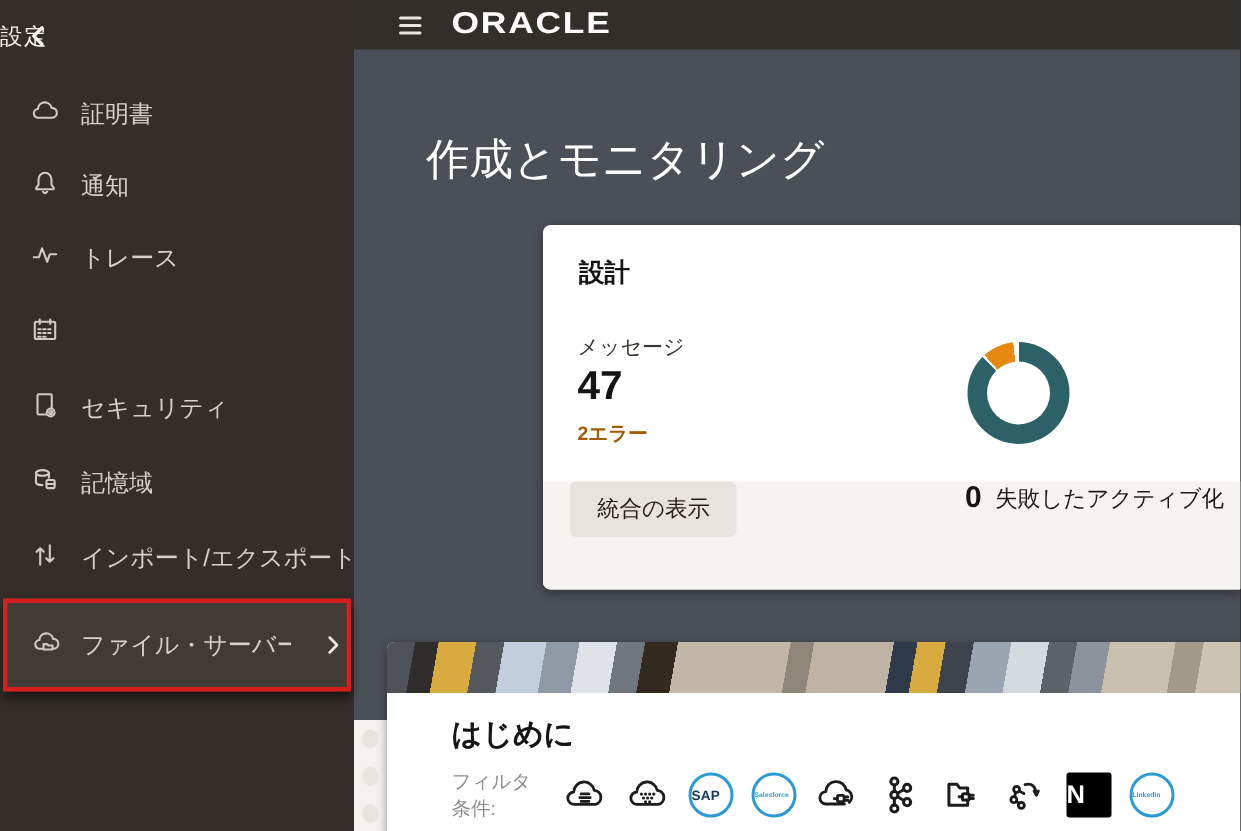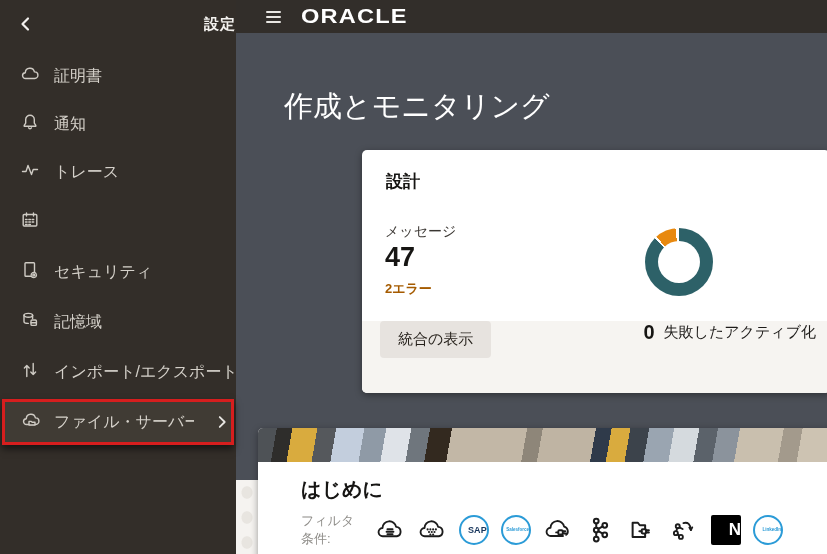--- a/index.html
+++ b/index.html
@@ -3,27 +3,27 @@
 <meta charset="utf-8">
 <style>
   html,body{margin:0;padding:0;background:#20201e;}
   *{box-sizing:border-box;font-family:"Liberation Sans","DejaVu Sans",sans-serif;}
   .app{position:relative;width:827px;height:554px;overflow:hidden;background:#4b4f57;}
 
   
   .sidebar{position:absolute;left:0;top:0;width:236px;height:554px;background:#332e29;z-index:5;}
   .sb-header{position:absolute;left:0;top:0;width:236px;height:50px;}
   .back{position:absolute;left:16px;top:14px;width:20px;height:20px;cursor:pointer;}
-  .sb-title{position:absolute;left:0;top:15px;width:236px;text-align:right;color:#f3f1ee;
-            font-size:15px;font-weight:bold;letter-spacing:1px;}
+  .sb-title{position:absolute;left:0;top:15px;width:236px;text-align:left;color:#f3f1ee;
+            font-size:15px;font-weight:normal;letter-spacing:1px;}
   .sb-item{position:absolute;left:0;width:269px;height:48px;display:flex;align-items:center;
            padding-left:20px;gap:14px;color:#d5d1ca;font-size:16px;cursor:pointer;overflow:hidden;}
   .sb-item .lbl{white-space:nowrap;overflow:hidden;}
   .sb-item svg{flex:0 0 auto;}
-  .sb-item.active{left:2px;top:399px;width:232px;height:46px;background:#403b34;
+  .sb-item.active{left:2px;top:399px;width:232px;height:62px;background:#403b34;
                   border:3px solid #d61e1e;padding-left:16px;gap:13px;
                   box-shadow:0 4px 7px rgba(0,0,0,.55);z-index:6;}
   .sb-item.active .chev{margin-left:6px;display:flex;}
 
   
   .topbar{position:absolute;left:236px;top:0;width:591px;height:33px;background:#322e2a;
           display:flex;align-items:center;padding-left:30px;z-index:4;}
   .hamburger{display:inline-flex;flex-direction:column;gap:3px;margin-right:20px;cursor:pointer;}
   .hamburger i{display:block;width:15px;height:2px;background:#e9e7e3;border-radius:1px;}
   .brand{color:#fff;font-weight:bold;font-size:20px;letter-spacing:1px;
@@ -66,21 +66,21 @@
       #55585c 9.5%,#55585c 12.5%,#c3cedd 12.5%,#c3cedd 17%,#8f9aa6 17%,#8f9aa6 20.5%,
       #dfe3e8 20.5%,#dfe3e8 24.5%,#6f767d 24.5%,#6f767d 27.5%,#33291f 27.5%,#33291f 31%,
       #c2b7a6 31%,#c2b7a6 43%,#8e8679 43%,#8e8679 45.5%,#bfb4a3 45.5%,#bfb4a3 54%,
       #2f3a4a 54%,#2f3a4a 56.5%,#d9ab3e 56.5%,#d9ab3e 59.5%,#3c434b 59.5%,#3c434b 62.5%,
       #9aa5b1 62.5%,#9aa5b1 66.5%,#d5dade 66.5%,#d5dade 70.5%,#5b626a 70.5%,#5b626a 73.5%,
       #8b939c 73.5%,#8b939c 77%,#c9bfae 77%,#c9bfae 84%,#a39a8c 84%,#a39a8c 87%,
       #cdc3b2 87%,#cdc3b2 100%);}
   .gs-title{margin:14px 0 0 43px;font-size:20px;font-weight:bold;color:#161513;}
   .filter-row{display:flex;align-items:center;gap:12px;margin:9px 0 0 43px;}
   .filter-label{width:62px;font-size:13px;line-height:1.35;color:#8f8d89;}
-  .adp{width:30px;height:30px;display:flex;align-items:center;justify-content:flex-end;cursor:pointer;flex:0 0 auto;}
+  .adp{width:30px;height:30px;display:flex;align-items:center;justify-content:flex-start;cursor:pointer;flex:0 0 auto;}
   .adp.circle{border:2px solid #2b9bd7;border-radius:50%;}
   .adp .sap-t{font-size:9px;font-weight:bold;color:#16355c;letter-spacing:.2px;}
   .adp .tiny-t{font-size:4.5px;font-weight:bold;color:#2b9bd7;}
   .adp.square{background:#000;border-radius:2px;}
   .adp .n-t{color:#fff;font-size:17px;font-weight:bold;}
 </style>
 </head>
 <body>
 
 <div class="app">

